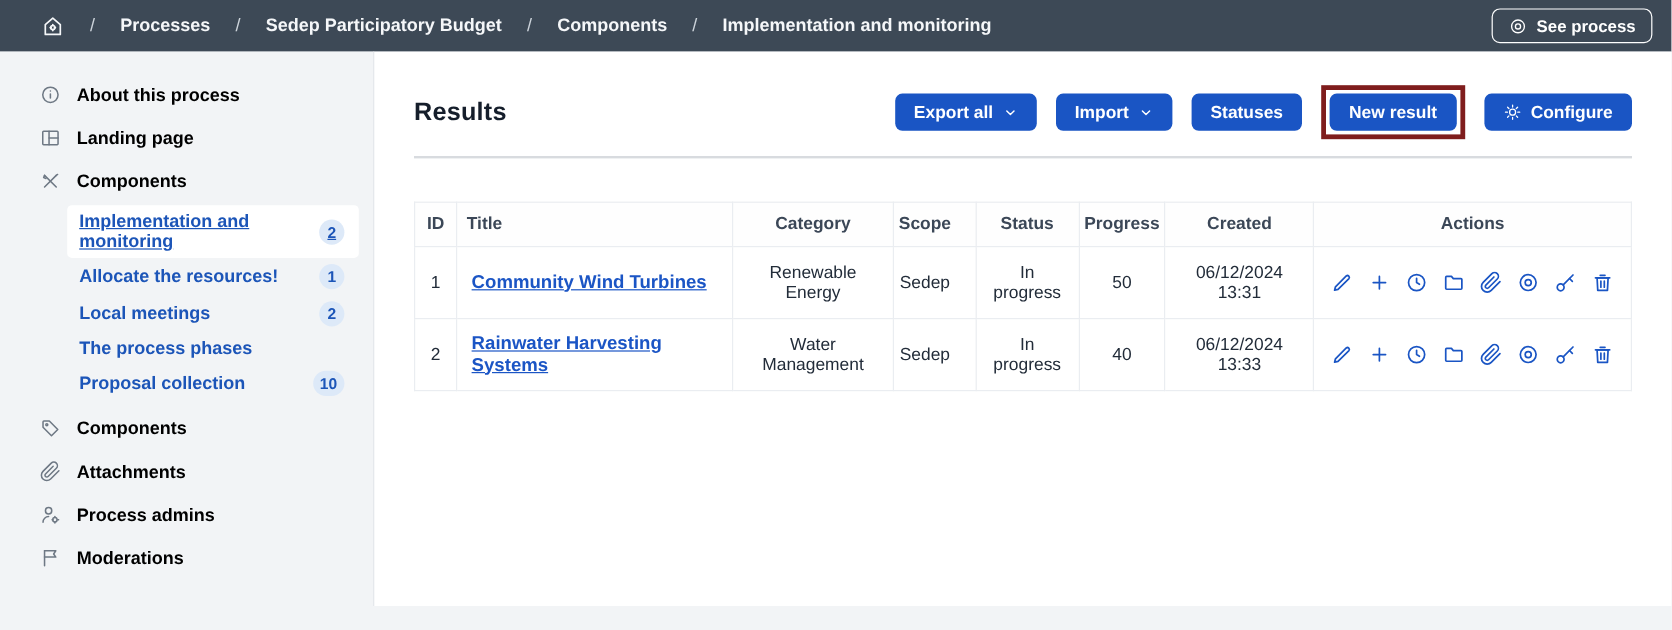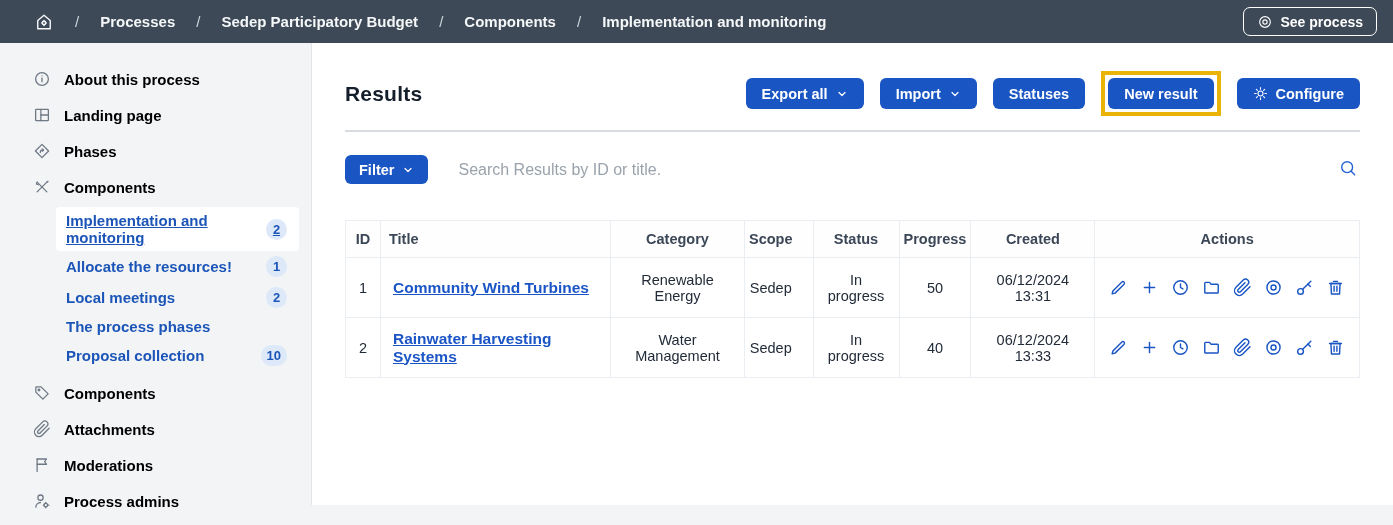--- a/index.html
+++ b/index.html
@@ -32,21 +32,21 @@
            color:#1c55b8; font-size:13px; font-weight:700; display:flex; align-items:center; justify-content:center; }
 
   
   .main { flex:1; background:#ffffff; padding:28px 33px 0 33px; }
   .head-row { display:flex; align-items:center; }
   .page-title { font-size:21px; font-weight:800; color:#151e2b; letter-spacing:.2px; }
   .toolbar { margin-left:auto; display:flex; align-items:center; gap:16px; }
   .btn { background:#1a55c4; border:none; color:#fff; font-family:inherit; font-weight:700; font-size:14.5px;
          height:31px; padding:14px 16px; border-radius:6px; display:inline-flex; align-items:center; gap:8px; cursor:pointer; white-space:nowrap; }
   .chev { width:12px; height:12px; stroke-width:2.4; }
-  .green-wrap { border:4px solid #eab308; padding:3px; display:inline-flex; }
+  .green-wrap { border:4px solid #7f1d1d; padding:3px; display:inline-flex; }
   .divider { margin-top:14px; border-bottom:2px solid #d8dbdf; }
 
   .filter-row { margin-top:23px; display:flex; align-items:center; }
   .search-input { flex:1; margin-left:30px; border:none; outline:none; font-family:inherit;
                   font-size:16px; color:#2b3440; background:transparent; }
   .search-input::placeholder { color:#9aa2ab; }
   .search-btn { background:none; border:none; cursor:pointer; color:#2563d4; padding:2px; }
   .search-btn .ic { width:20px; height:20px; }
 
   
@@ -112,28 +112,20 @@
     <div class="side-item">
       <svg class="ic icn" viewBox="0 0 24 24">
         <rect x="3.5" y="4.5" width="17" height="15" rx="1"></rect>
           <path d="M10.5 4.5v15"></path>
           <path d="M10.5 12h10"></path>
       </svg>
       <span>Landing page</span>
     </div>
     <div class="side-item">
       <svg class="ic icn" viewBox="0 0 24 24">
-        <path d="M12 3.2 20.8 12 12 20.8 3.2 12z"></path>
-          <path d="M9.7 14v-.8a2.4 2.4 0 0 1 2.4-2.4h1.7"></path>
-          <path d="M12.3 9.2l1.8 1.6-1.8 1.6"></path>
-      </svg>
-      <span>Phases</span>
-    </div>
-    <div class="side-item">
-      <svg class="ic icn" viewBox="0 0 24 24">
         <path d="M5.5 5.5 18.5 18.5"></path>
           <path d="M18.5 5.5 5.5 18.5"></path>
           <path d="M5.5 5.5 4.5 8l2.5 1"></path>
           <path d="M18.5 5.5 20 4.5"></path>
       </svg>
       <span>Components</span>
     </div>
 
     <div class="child-list">
       <div class="child active">
@@ -165,33 +157,33 @@
       <span>Components</span>
     </div>
     <div class="side-item">
       <svg class="ic icn" viewBox="0 0 24 24">
         <path d="M21.44 11.05l-9.19 9.19a6 6 0 0 1-8.49-8.49l9.19-9.19a4 4 0 0 1 5.66 5.66l-9.2 9.19a2 2 0 0 1-2.83-2.83l8.49-8.48"></path>
       </svg>
       <span>Attachments</span>
     </div>
     <div class="side-item">
       <svg class="ic icn" viewBox="0 0 24 24">
-        <path d="M5.5 20.5V4"></path>
-          <path d="M5.5 4h12.5l-2.4 3.5 2.4 3.5H5.5"></path>
-      </svg>
-      <span>Moderations</span>
-    </div>
-    <div class="side-item">
-      <svg class="ic icn" viewBox="0 0 24 24">
         <circle cx="10" cy="7.5" r="3.5"></circle>
           <path d="M3.8 20.2c0-3.4 2.8-6.2 6.2-6.2"></path>
           <circle cx="17" cy="17.5" r="2.4"></circle>
           <path d="M17 13.9v1M17 20.1v1M13.9 17.5h1M20.1 17.5h1"></path>
       </svg>
       <span>Process admins</span>
+    </div>
+    <div class="side-item">
+      <svg class="ic icn" viewBox="0 0 24 24">
+        <path d="M5.5 20.5V4"></path>
+          <path d="M5.5 4h12.5l-2.4 3.5 2.4 3.5H5.5"></path>
+      </svg>
+      <span>Moderations</span>
     </div>
   </aside>
 
   <main class="main">
     <div class="head-row">
       <h1 class="page-title">Results</h1>
       <div class="toolbar">
         <button class="btn">
           <span>Export all</span>
           <svg class="ic chev" viewBox="0 0 24 24">
@@ -216,35 +208,20 @@
           <svg class="ic" width="15" height="15" viewBox="0 0 24 24">
             <circle cx="12" cy="12" r="4"></circle>
               <path d="M12 2.5v2.6M12 18.9v2.6M2.5 12h2.6M18.9 12h2.6M5.3 5.3l1.8 1.8M16.9 16.9l1.8 1.8M18.7 5.3l-1.8 1.8M7.1 16.9l-1.8 1.8"></path>
           </svg>
           <span>Configure</span>
         </button>
       </div>
     </div>
     <div class="divider"></div>
 
-    <div class="filter-row">
-      <button class="btn" style="height:29px; padding:0 14px;">
-        <span>Filter</span>
-        <svg class="ic chev" viewBox="0 0 24 24">
-            <path d="M6 9l6 6 6-6"></path>
-          </svg>
-      </button>
-      <input class="search-input" type="text" placeholder="Search Results by ID or title." style="">
-      <button class="search-btn">
-        <svg class="ic" viewBox="0 0 24 24">
-          <circle cx="11" cy="11" r="6.5"></circle>
-            <path d="M15.8 15.8 20 20"></path>
-        </svg>
-      </button>
-    </div>
 
     <table>
       <thead>
         <tr>
           <th>ID</th>
           <th class="c-title">Title</th>
           <th class="c-cat">Category</th>
           <th class="c-scope">Scope</th>
           <th class="c-status">Status</th>
           <th class="c-prog">Progress</th>

